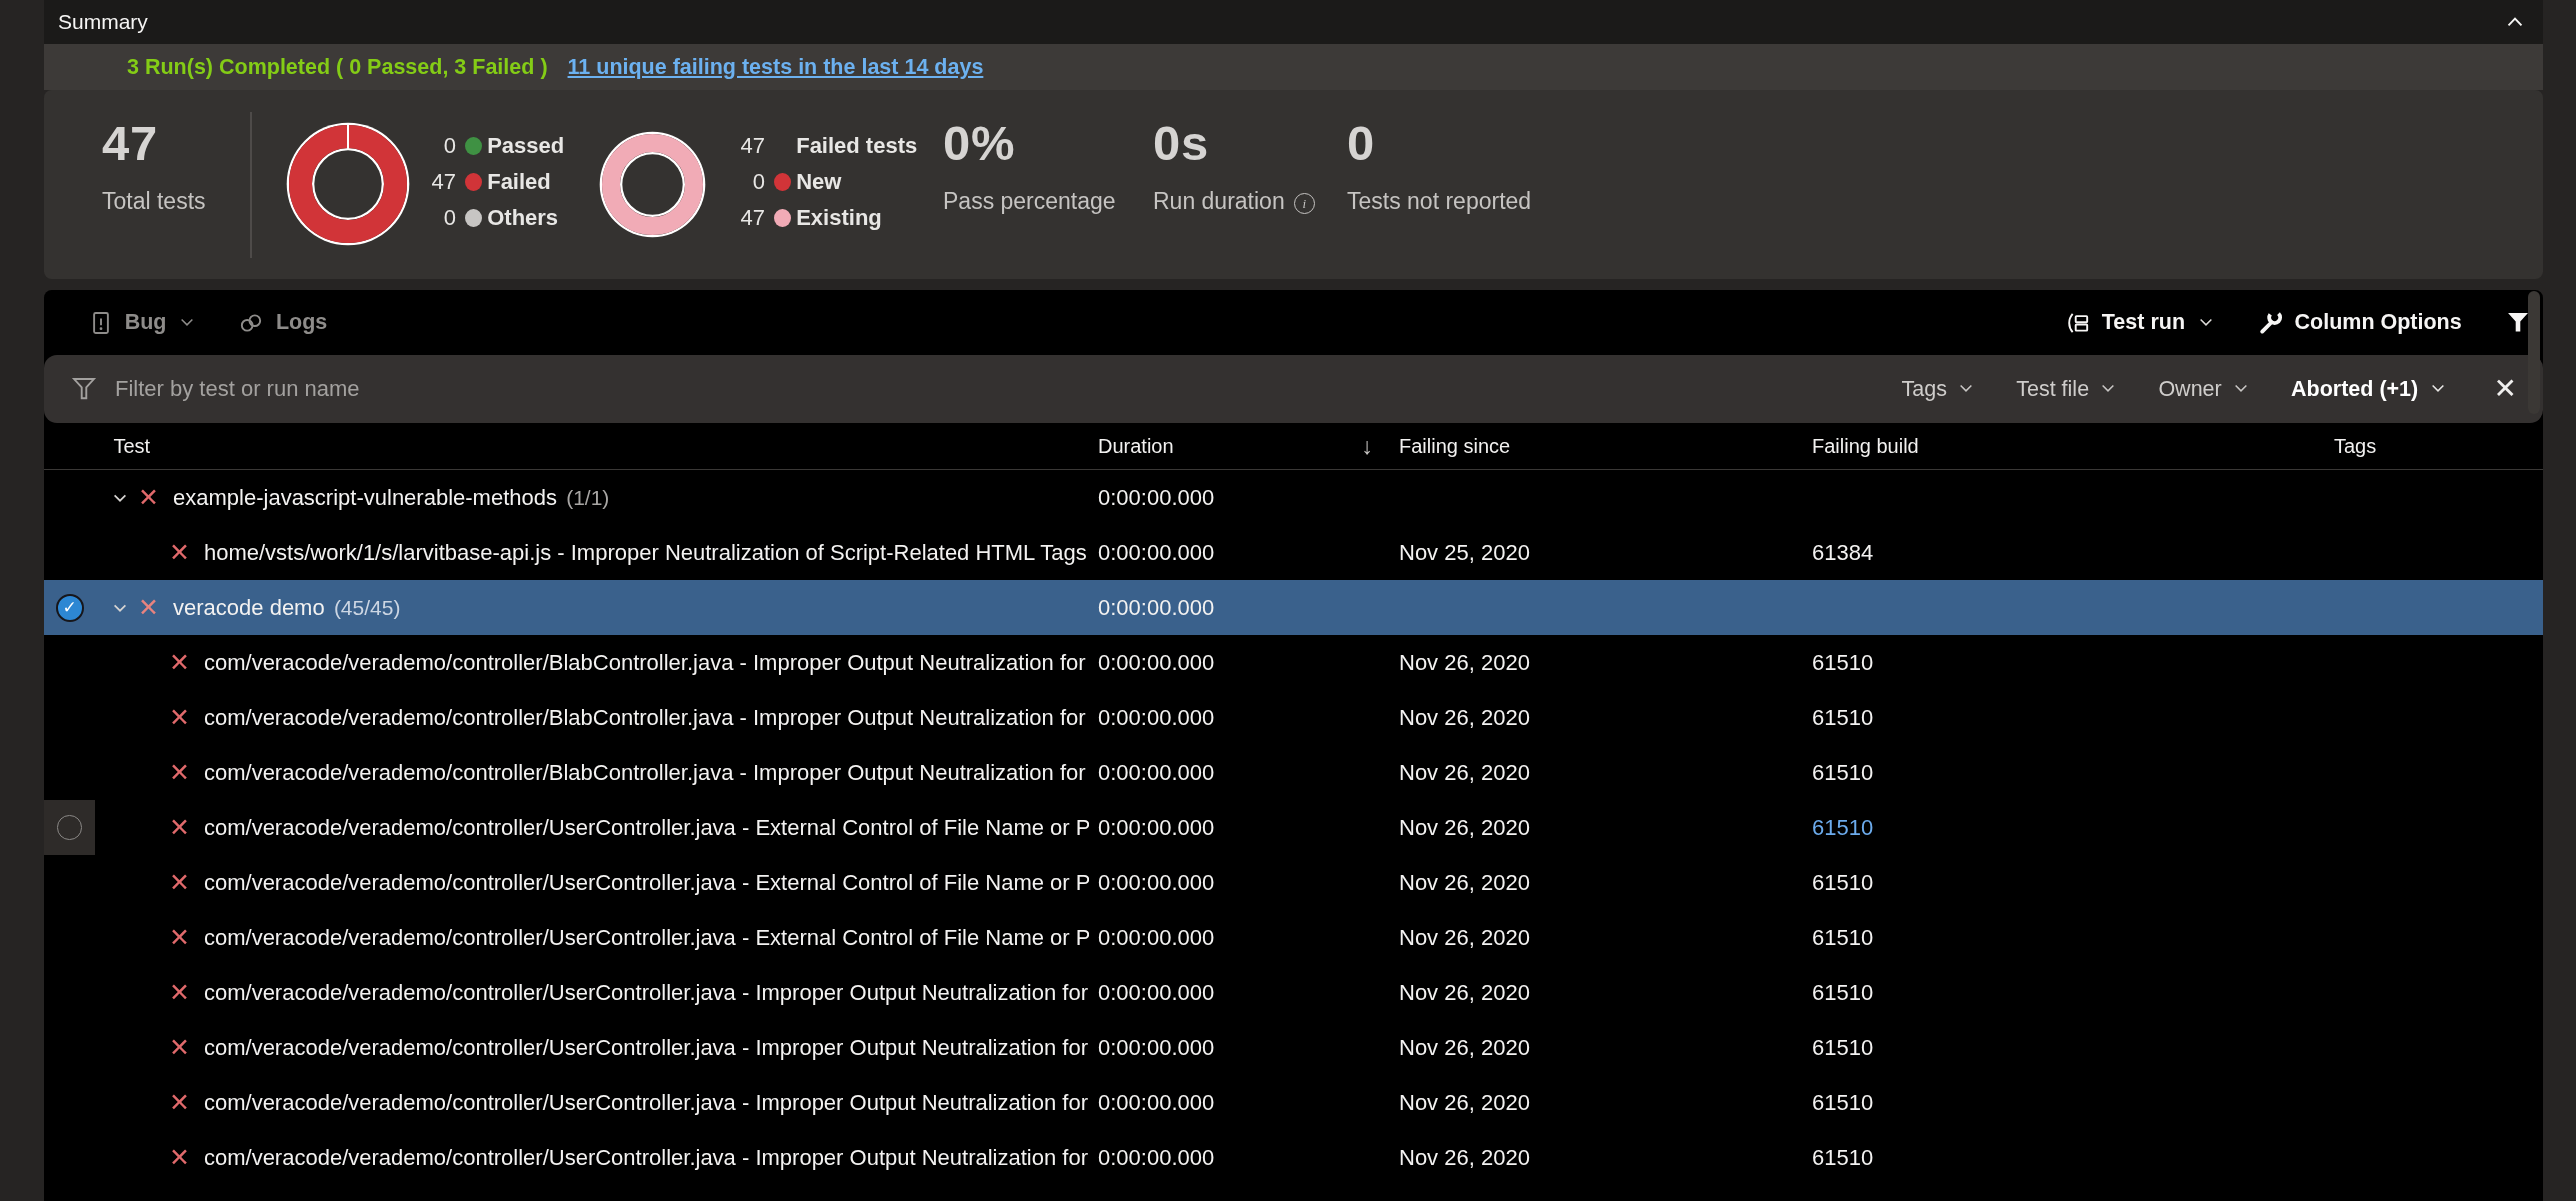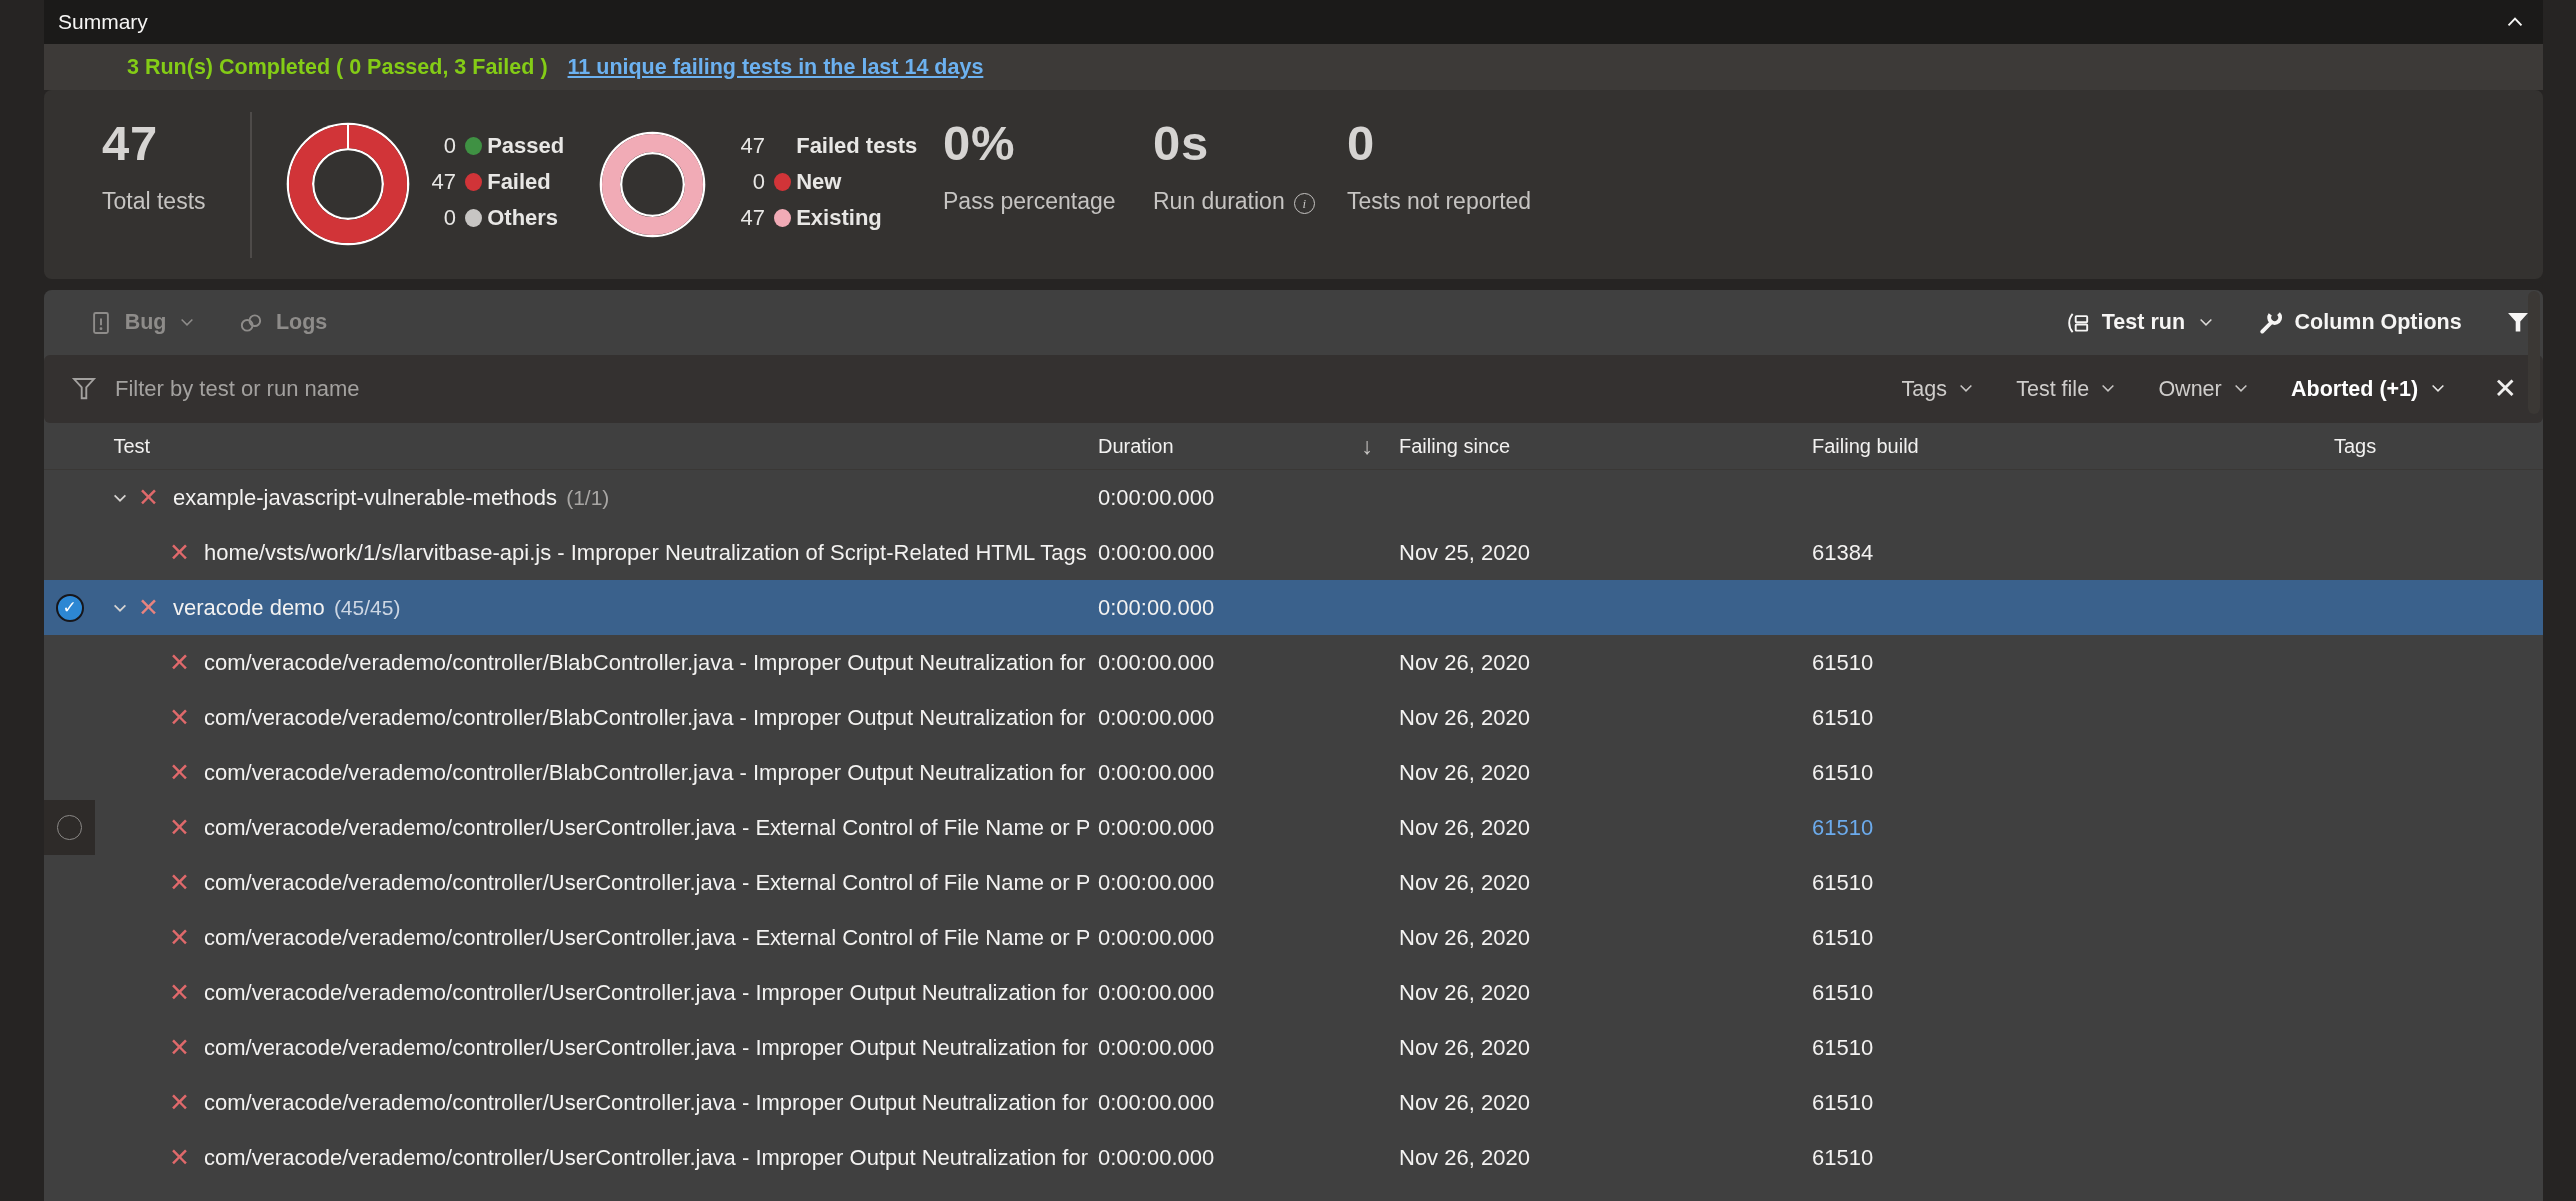--- a/index.html
+++ b/index.html
@@ -34,32 +34,32 @@
   .legend-num { display:inline-block; width:51px; text-align:right; color:#e8e7e5; }
   .legend-dot { display:inline-block; width:17px; height:18.4px; border-radius:50%; margin-left:9.2px; flex:none; }
   .legend-dot.nodot { visibility:hidden; }
   .legend-label { margin-left:5px; color:#e8e7e5; white-space:nowrap;font-weight:bold; }
 
   .info-icon { display:inline-flex; align-items:center; justify-content:center; width:21px; height:21px;
                border:1.5px solid #c6c4c2; border-radius:50%; font-size:13px; color:#c6c4c2; margin-left:9.2px;
                font-style:italic; font-family:"Liberation Serif",serif; vertical-align:1.5px; }
 
   
-  .panel { position:absolute; top:290px; left:0; width:2499px; height:911px; background:#404040; border-radius:7.7px 7.7px 0 0; overflow:hidden; }
+  .panel { position:absolute; top:290px; left:0; width:2499px; height:911px; background:#000000; border-radius:7.7px 7.7px 0 0; overflow:hidden; }
 
   .cmdbar { height:65px; display:flex; align-items:center; padding:0 12.3px 0 44px; }
   .cmd { display:flex; align-items:center; gap:10.7px; background:none; border:none; cursor:pointer;
          font-family:inherit; font-size:21.5px; font-weight:600; }
   .cmd.disabled { color:#8e8c8a; }
   .cmd.bright { color:#f6f5f4; }
   .cmd + .cmd { margin-left:43px; }
   .cmd .chev { margin-left:3.1px; display:flex; }
   .cmd-right { margin-left:auto; display:flex; align-items:center; }
 
-  .filterbar { margin:0; height:68px; background:#343130; border-radius:6px; display:flex; align-items:center; padding:0 26px; }
+  .filterbar { margin:0; height:68px; background:#343130; border-radius:13px; display:flex; align-items:center; padding:0 26px; }
   .filterbar .funnel { flex:none; display:flex; margin-right:17px; }
   .filter-input { flex:1; background:transparent; border:none; outline:none; color:#f3f2f1; font-size:22px; font-family:inherit; }
   .filter-input::placeholder { color:#a3a19f; }
   .fdrop { display:flex; align-items:center; gap:12.3px; background:none; border:none; cursor:pointer;
            font-family:inherit; font-size:21.5px; color:#cfcdcb; margin-left:43px; white-space:nowrap; }
   .fdrop.active { color:#ffffff; font-weight:700; }
   .fclose { background:none; border:none; cursor:pointer; color:#f0efee; font-size:28px; margin-left:49px; line-height:1; }
 
   
   .thead { height:47px; display:flex; align-items:center; font-size:20px; color:#f2f1f0; border-bottom:0.8px solid #3a3836; }

